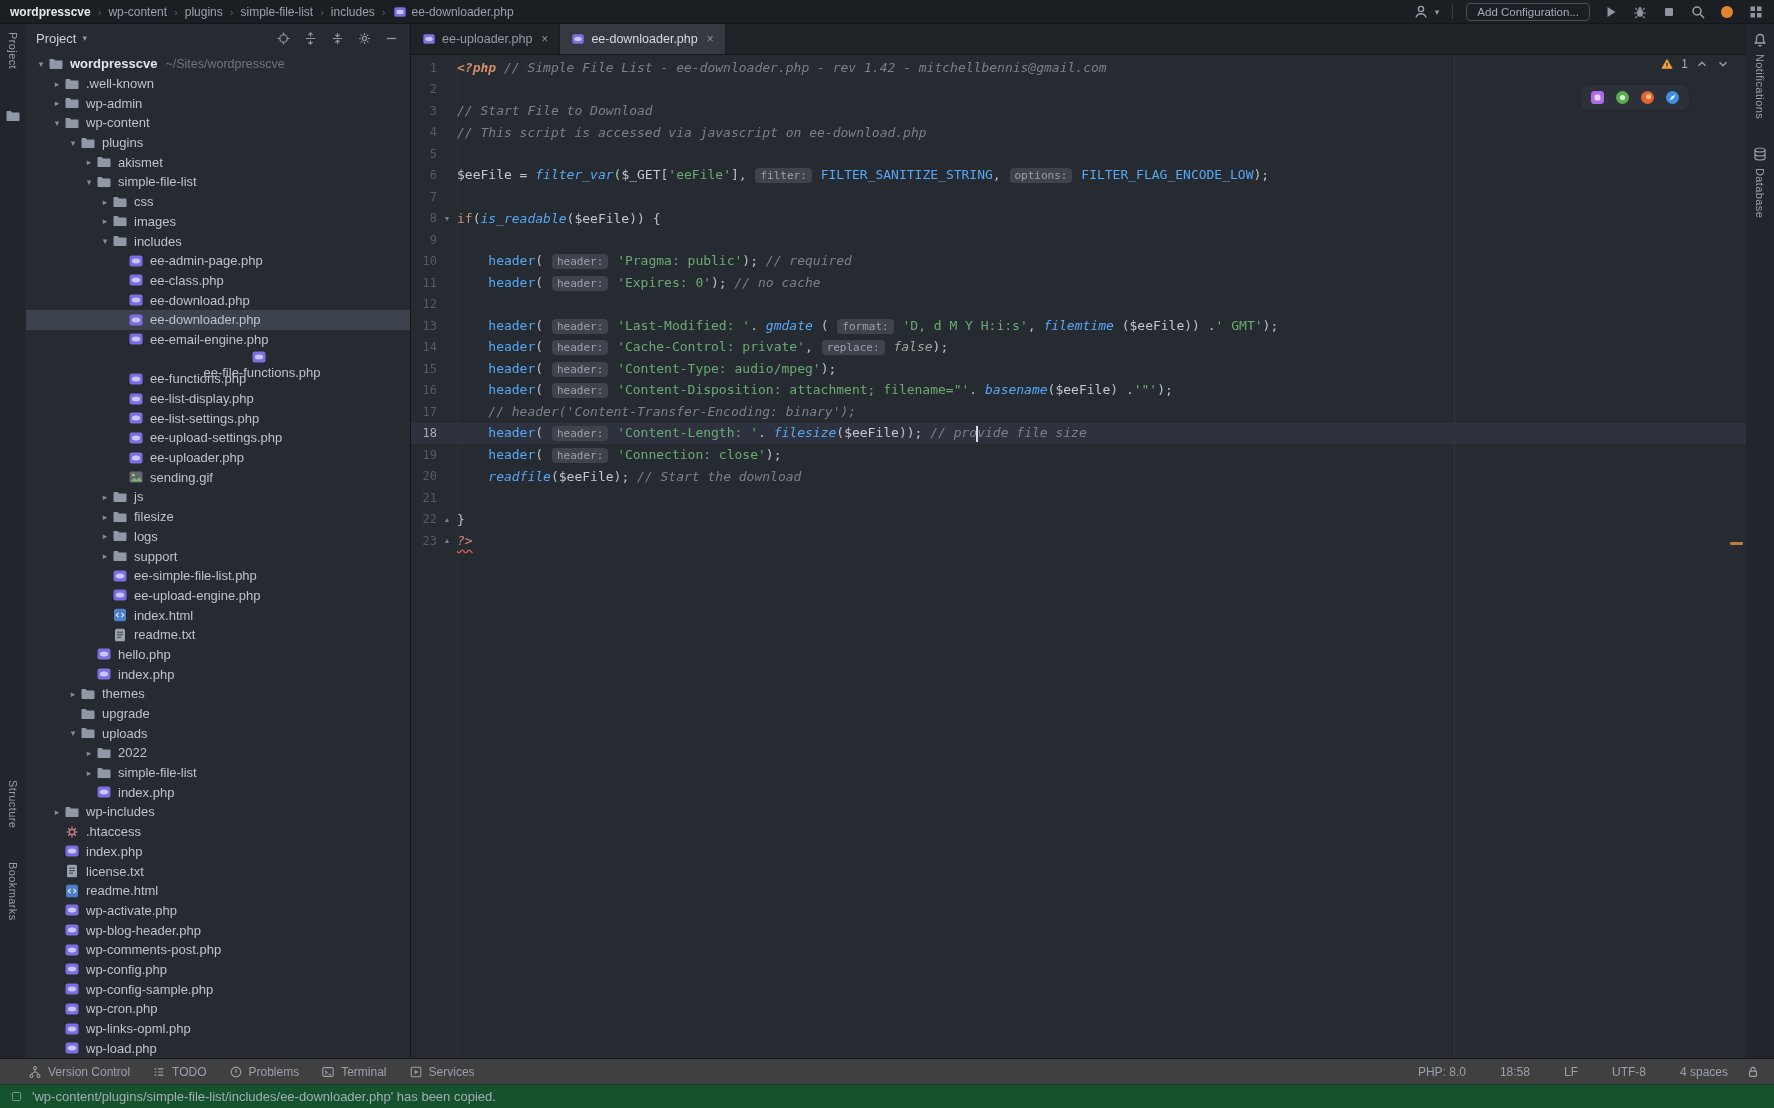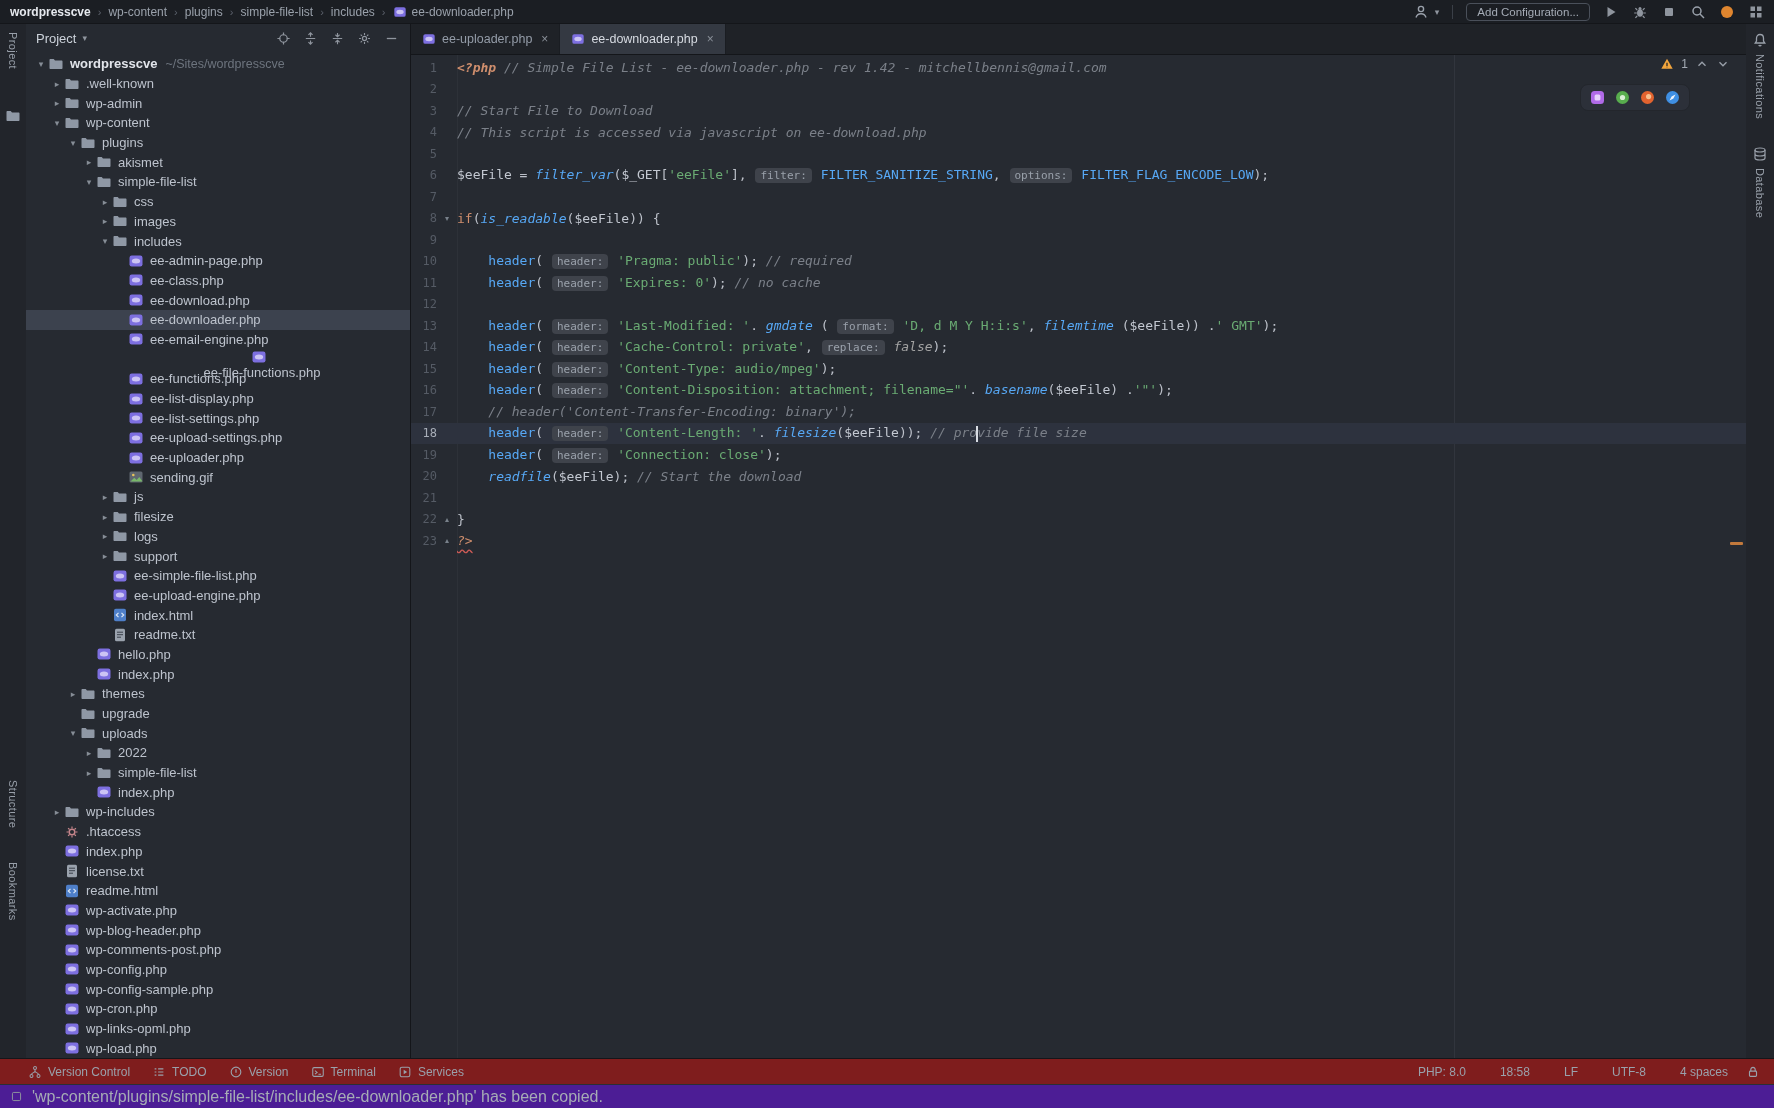--- a/index.html
+++ b/index.html
@@ -78,29 +78,29 @@
   .caret{display:inline-block;width:2px;height:16px;background:#d8dce3;vertical-align:middle;margin:0 -1px}
   .inspect-widget{position:absolute;top:3px;right:16px;display:flex;align-items:center;gap:7px;color:#a4abb5;
     font-size:12px;font-family:"Liberation Sans",sans-serif}
   .inspect-widget svg{width:14px;height:14px}
   .browser-bar{position:absolute;top:30px;right:56px;display:flex;gap:10px;align-items:center;
     background:#2c3039;border:1px solid #23262c;border-radius:8px;padding:5px 9px}
   .bicon{width:15px;height:15px;display:inline-flex}
   .bicon svg{width:15px;height:15px}
   .stripe-mark{position:absolute;right:3px;top:488px;width:13px;height:3px;background:#c2793c;border-radius:1px}
   
-  .statusbar{position:absolute;left:0;right:0;bottom:24px;height:26px;background:#7f1d1d;border-top:1px solid #14161a;
+  .statusbar{position:absolute;left:0;right:0;bottom:24px;height:26px;background:#404040;border-top:1px solid #14161a;
     display:flex;align-items:center;padding:0 14px 0 28px;box-sizing:border-box;font-size:12px;color:#9aa1ab;z-index:6}
   .tool{display:flex;align-items:center;gap:6px;margin-right:22px;cursor:default}
   .tool svg{width:14px;height:14px}
   .sb-right{margin-left:auto;display:flex;align-items:center;gap:18px}
   .sb-items{display:flex;gap:34px}
   .sb-lock svg{width:14px;height:14px}
-  .notifbar{position:absolute;left:0;right:0;bottom:0;height:24px;background:#4c1d95;border-top:1px solid #2a2e35;
-    display:flex;align-items:center;gap:9px;padding:0 10px;box-sizing:border-box;font-size:16px;color:#a6acb5;z-index:6}
+  .notifbar{position:absolute;left:0;right:0;bottom:0;height:24px;background:#14532d;border-top:1px solid #2a2e35;
+    display:flex;align-items:center;gap:9px;padding:0 10px;box-sizing:border-box;font-size:13px;color:#a6acb5;z-index:6}
   .notifbar svg{width:13px;height:13px}
 </style>
 </head>
 <body>
 
 <div class="titlebar">
   <div class="breadcrumb">
       <span class="bc-item bc-root">
         <span>wordpresscve</span>
       </span>
@@ -854,21 +854,21 @@
         </span>
         <span>TODO</span>
       </span>
       <span class="tool">
         <span>
           <svg viewBox="0 0 16 16">
             <circle cx="8" cy="8" r="5.5" fill="none" stroke="#9aa1ab" stroke-width="1.3"></circle>
             <path d="M8 4.8v4M8 11v.3" stroke="#9aa1ab" stroke-width="1.4"></path>
           </svg>
         </span>
-        <span>Version</span>
+        <span>Problems</span>
       </span>
       <span class="tool">
         <span>
           <svg viewBox="0 0 16 16">
             <rect x="2" y="3" width="12" height="10" rx="1.5" fill="none" stroke="#9aa1ab" stroke-width="1.2"></rect>
             <path d="M4.5 6.5L7 8.5l-2.5 2M8.5 10.5h3" stroke="#9aa1ab" fill="none" stroke-width="1.2"></path>
           </svg>
         </span>
         <span>Terminal</span>
       </span>

